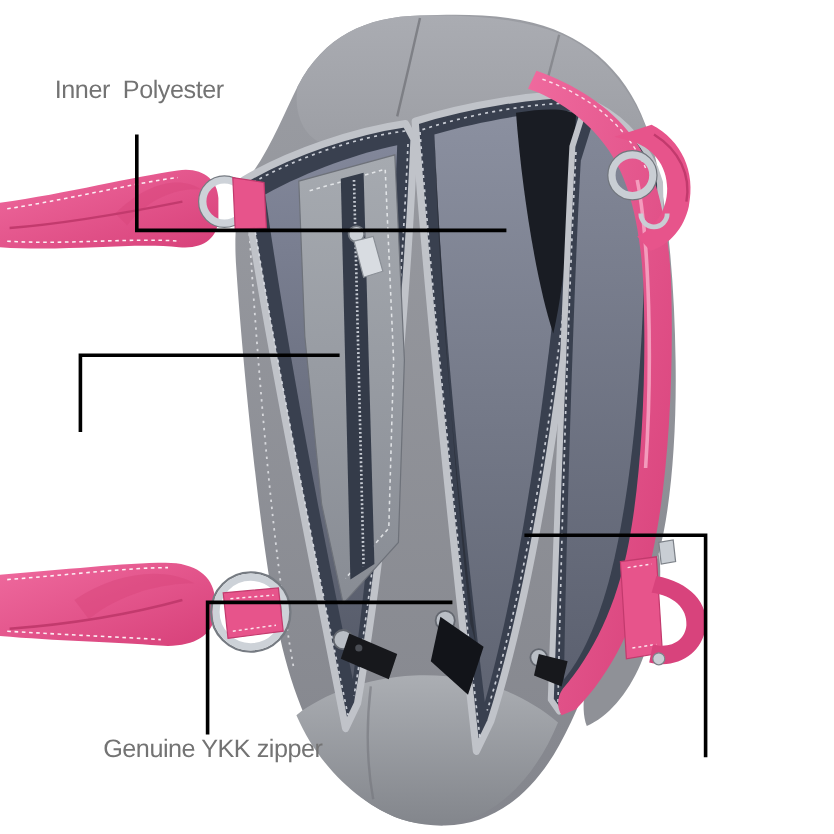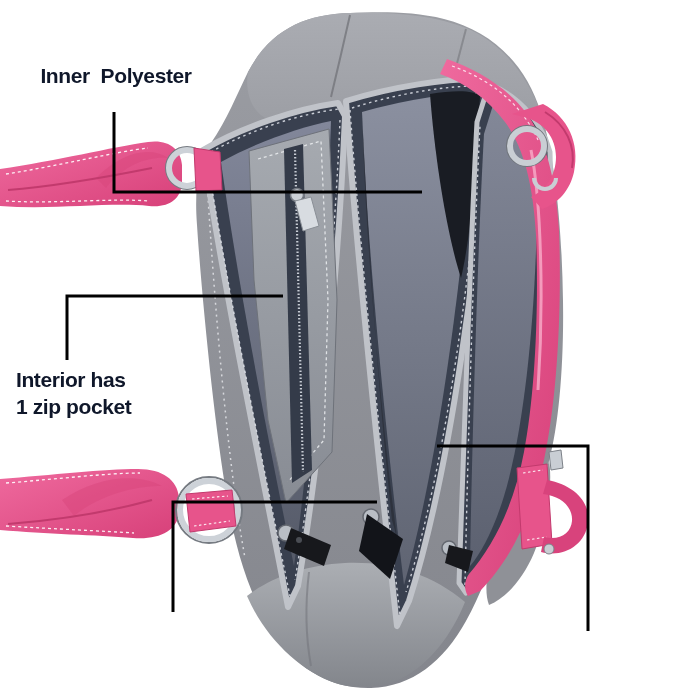--- a/index.html
+++ b/index.html
@@ -2,21 +2,21 @@
 <html><head>
 <meta charset="utf-8">
 <style>
   html,body{margin:0;padding:0;background:#ffffff;}
   #stage{
     position:relative;width:695px;height:695px;background:#ffffff;
     overflow:hidden;font-family:"Liberation Sans",sans-serif;
   }
   #bag-art{position:absolute;left:0;top:0;}
   .callout-label{
-    position:absolute;color:#0f172a;font-weight:700;
+    position:absolute;color:#737373;font-weight:400;
     font-size:21px;line-height:27px;letter-spacing:-0.4px;
   }
   .callout-label span{display:block;white-space:pre-wrap;}
   #label-lining{left:18px;top:62px;width:196px;text-align:center;}
   #label-zip-pocket{left:16px;top:366px;text-align:left;}
   #label-ykk{left:86px;top:611px;}
   #label-open-pockets{left:520px;top:625px;}
 </style>
 </head>
 <body>
@@ -228,20 +228,19 @@
       <path d="M 283 296 L 67 296 L 67 360"></path>
       <path d="M 377 502 L 173 502 L 173 612"></path>
       <path d="M 437 446 L 588 446 L 588 631"></path>
     </g>
   </svg>
 
   <div class="callout-label" id="label-lining">
     <span>Inner  Polyester</span>
   </div>
 
-  <div class="callout-label" id="label-zip-pocket">
-    <span>Interior has</span>
-    <span>1 zip pocket</span>
+
+  <div class="callout-label" id="label-ykk">
+    <span>Genuine YKK zipper</span>
   </div>
 
 
-
 </div>
 
 </body></html>

